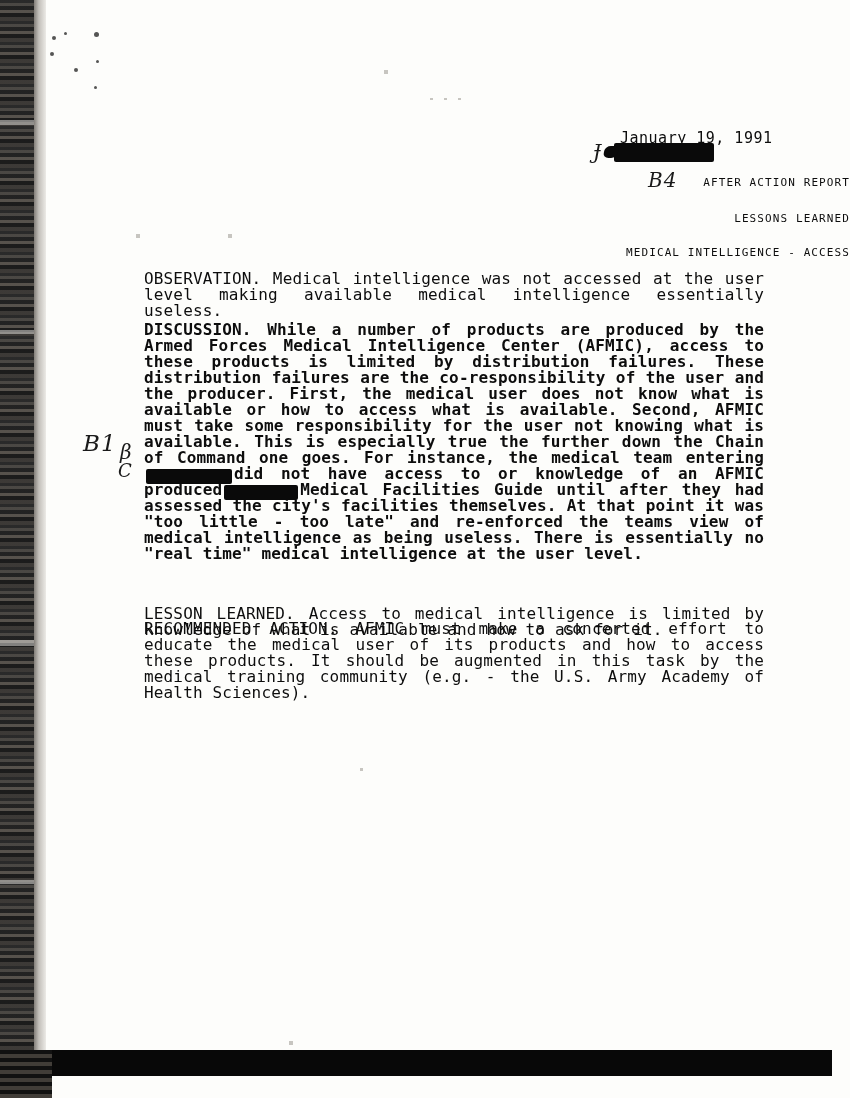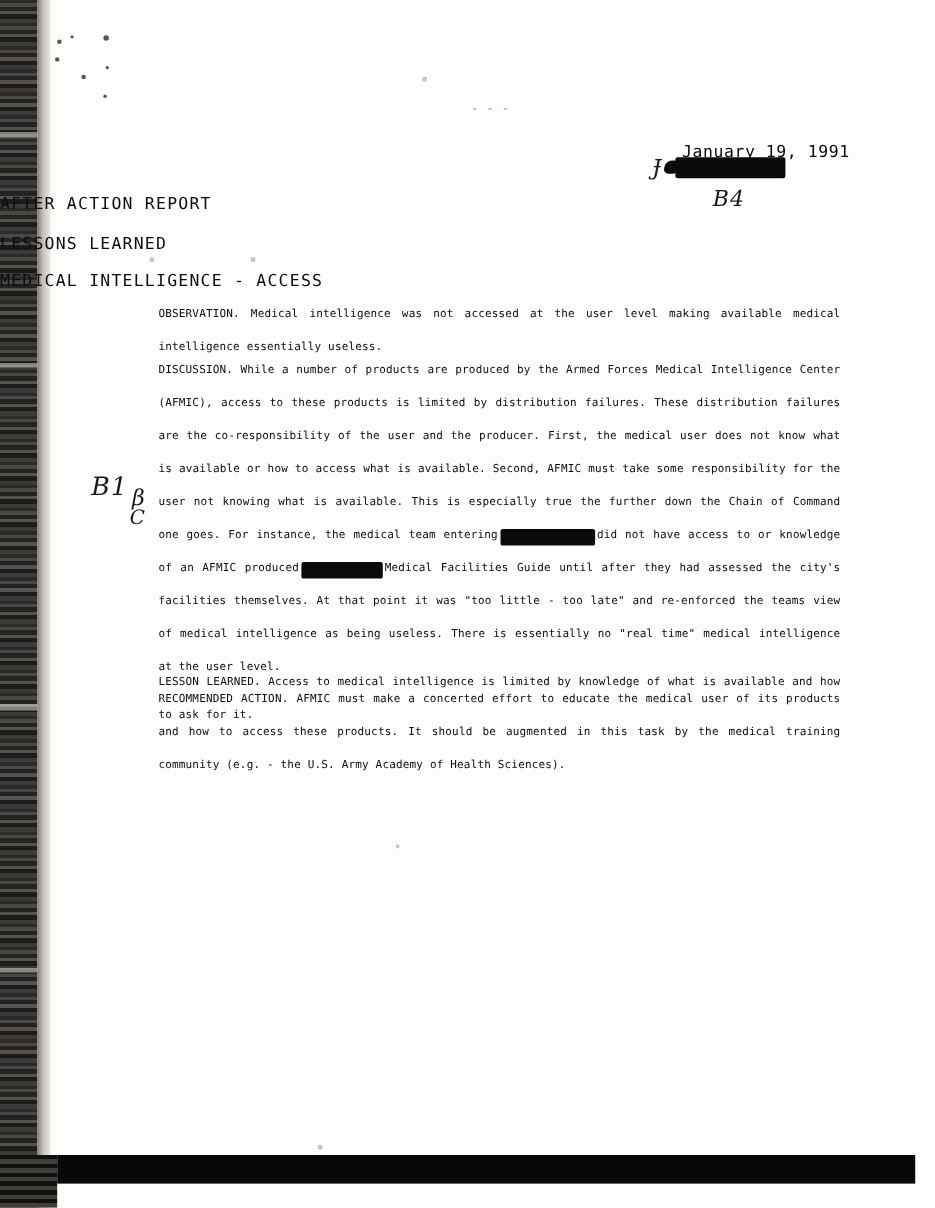--- a/index.html
+++ b/index.html
@@ -147,39 +147,39 @@
   #hand-a { left: 593px; top: 140px; font-size: 20px; }
   #hand-b4 { left: 648px; top: 168px; font-size: 20px; letter-spacing: 1px; font-style: italic; }
   #hand-b1 { left: 83px; top: 430px; font-size: 23px; letter-spacing: 1px; }
   #hand-beta { left: 120px; top: 440px; font-size: 20px; }
   #hand-c { left: 118px; top: 460px; font-size: 18px; }
 
   .center-block {
     position: absolute;
     left: 0;
     width: 850px;
-    text-align: left;
-    font-size: 15px;
+    text-align: right;
+    font-size: 11px;
     letter-spacing: 1.1px;
   }
   #title-1 { top: 176px; }
   #title-2 { top: 212px; }
   #title-3 { top: 246px; }
 
   .body-col {
     position: absolute;
     left: 144px;
     width: 620px;
-    font-size: 10px;
-    line-height: 30px;
+    font-size: 16px;
+    line-height: 16px;
     letter-spacing: .15px;
     text-align: justify;
   }
   #para-observation { top: 271px; }
-  #para-discussion  { top: 322px; }
+  #para-discussion  { top: 322px; font-weight: bold; }
   #para-lesson      { top: 570px; margin-top: 36px; }
   #para-recommended { top: 621px; }
 
   .body-col p { margin: 0; }
 
   
   .redact-inline {
     width: 86px;
     height: 15px;
     margin: 0 2px;

